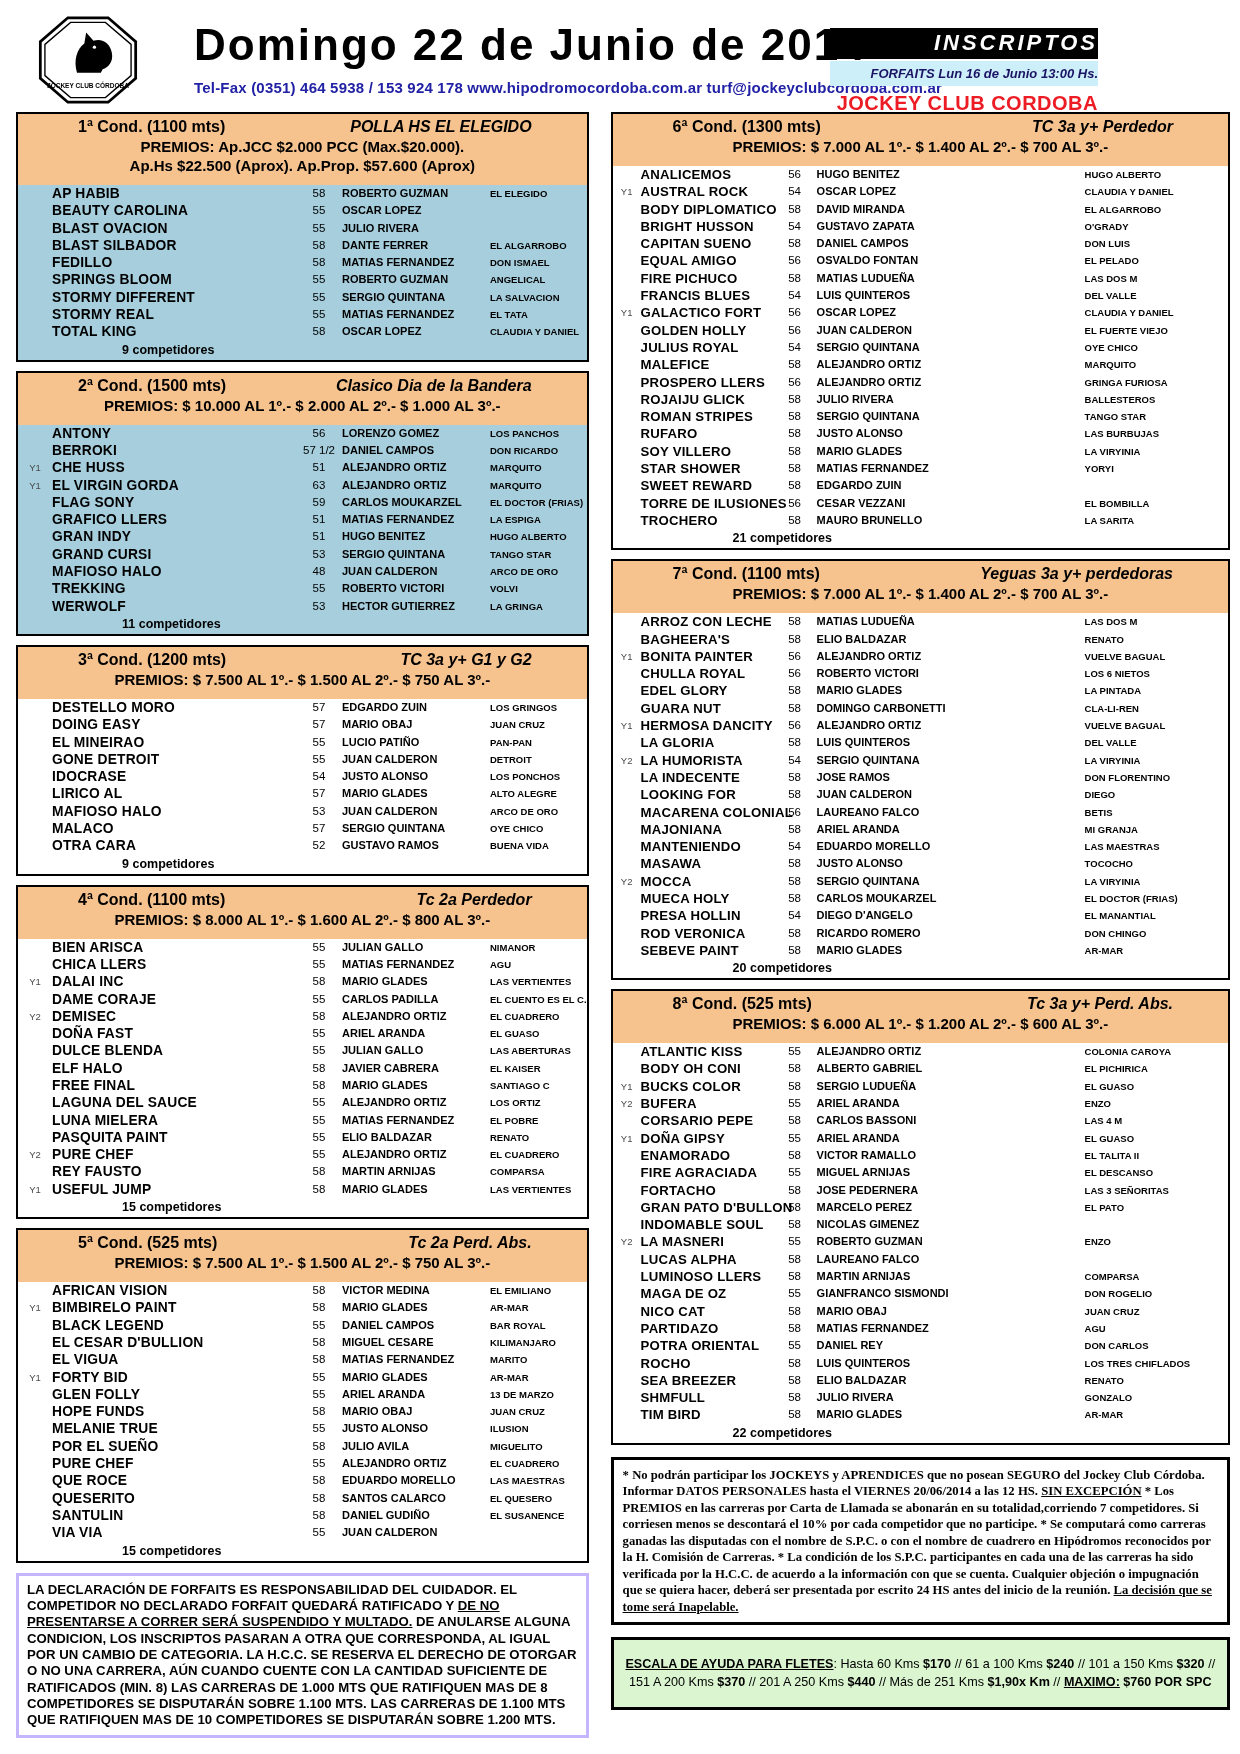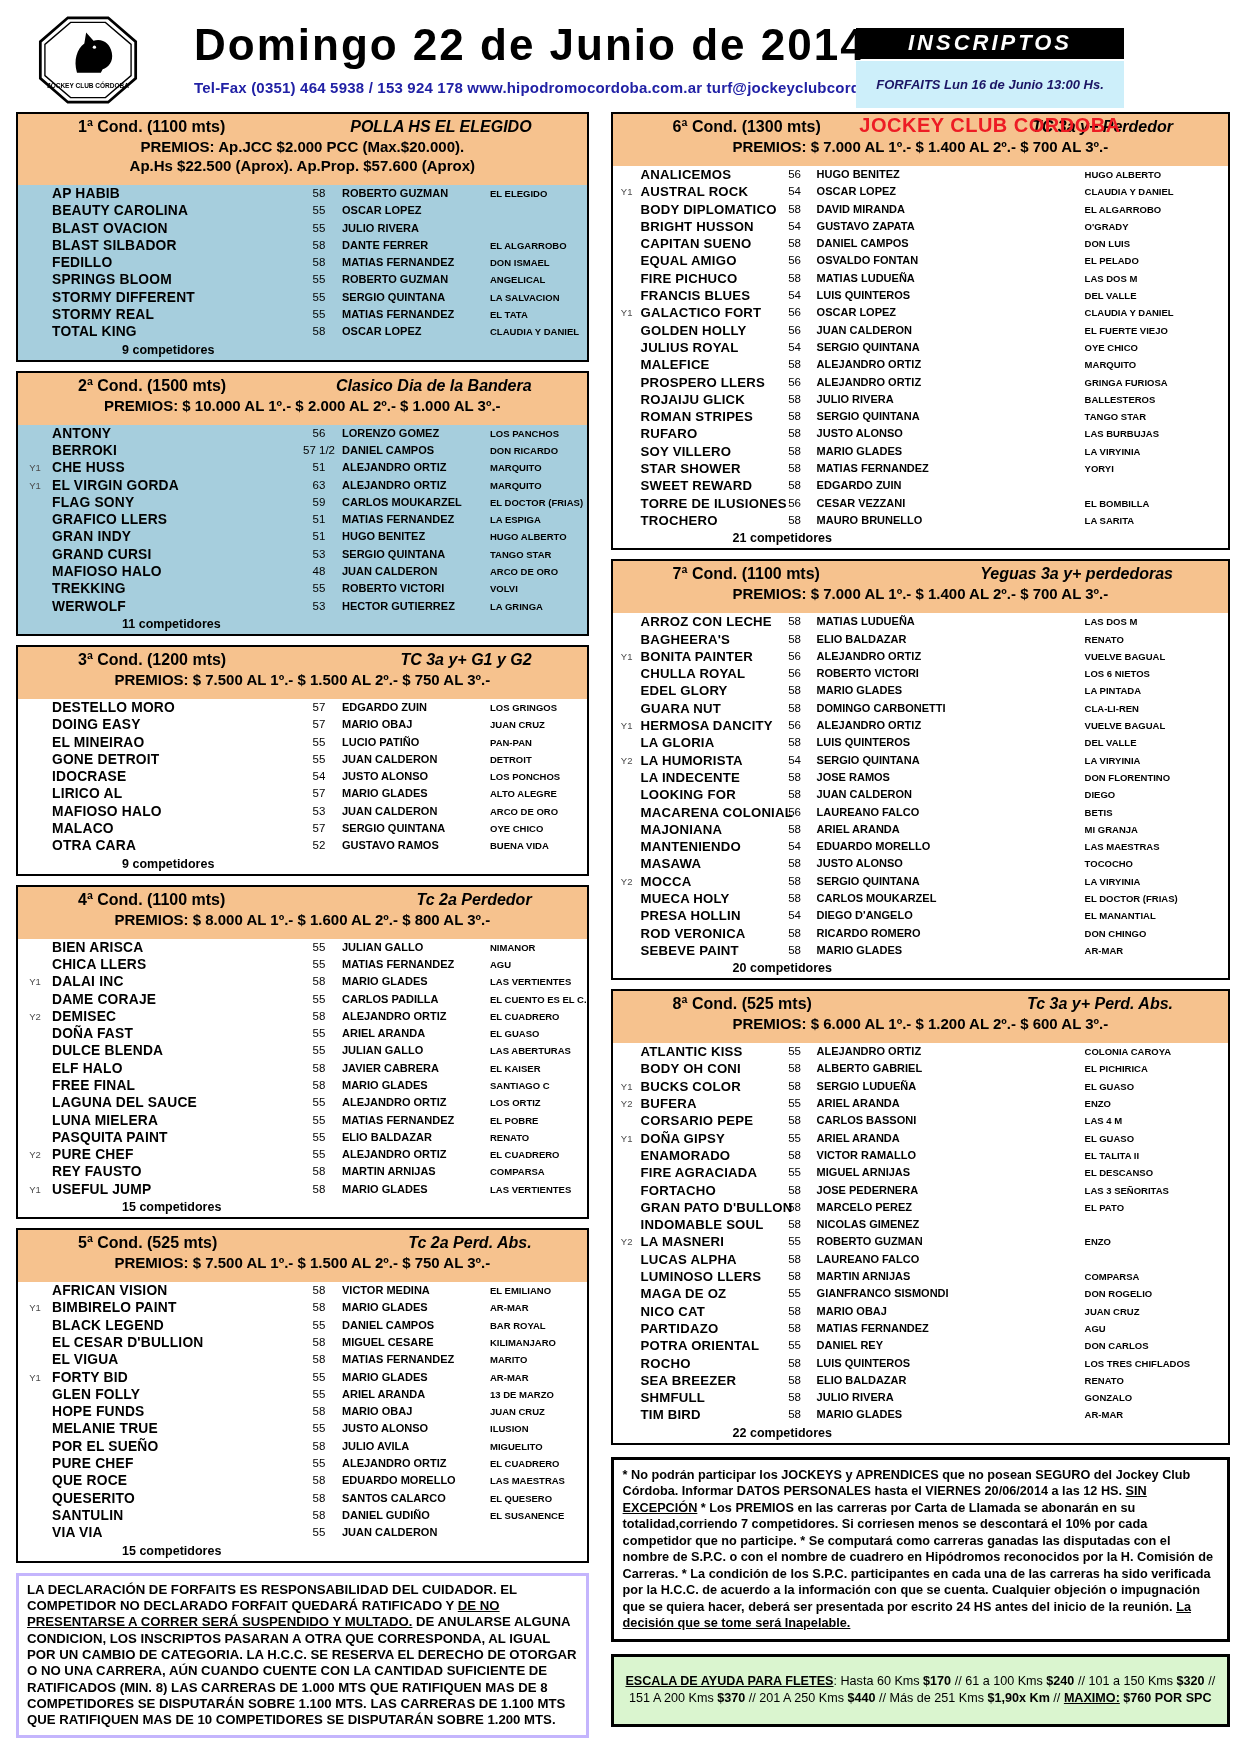--- a/index.html
+++ b/index.html
@@ -11,25 +11,25 @@
        font-family:"Liberation Sans", sans-serif;}
   .page{padding:6px 10px 10px 16px; position:relative;}
 
   
   header{position:relative; height:100px;}
   .logo{position:absolute; left:16px; top:10px; width:112px; height:88px;}
   .logo svg{width:100%; height:100%;}
   .hdr-center{position:absolute; left:178px; top:14px; width:770px;}
   .doc-title{font-size:44px; font-weight:700; letter-spacing:2px; white-space:nowrap;}
   .contact{margin-top:9px; font-size:15px; font-weight:700; color:var(--bluetext); white-space:nowrap; letter-spacing:.2px;}
-  .hdr-right{position:absolute; left:840px; top:22px; width:268px; text-align:center;}
+  .hdr-right{position:absolute; left:814px; top:22px; width:268px; text-align:right;}
   .inscriptos{background:#000; color:#fff; font-size:22px; font-weight:700; font-style:italic;
               letter-spacing:3px; padding:2px 0 3px;}
   .forfaits{background:var(--cyan); color:var(--navy); font-size:13px; font-weight:700; font-style:italic;
-            padding:16px 0; margin-top:2px;}
+            padding:5px 0; margin-top:2px;}
   .clubname{color:var(--red); font-size:20px; font-weight:700; margin-top:6px; letter-spacing:.5px; white-space:nowrap;}
 
   
   main{display:flex; gap:22px; margin-top:6px;}
   .col-l{width:582px;}
   .col-r{width:689px;}
 
   
   .race{border:2px solid #000; margin-bottom:9px; background:#fff;}
   .race-head{background:var(--peach); padding:1px 0 10px;}
@@ -47,21 +47,21 @@
   .hjockey{font-size:11px; font-weight:700; white-space:nowrap;}
   .hstable{font-size:9.5px; font-weight:700; white-space:nowrap;}
   .rfoot{font-size:12.5px; font-weight:700; line-height:19px; padding-left:104px;}
   .col-r .rfoot{padding-left:120px;}
   .body-blue{background:var(--blue);}
 
   
   .notebox{border:3px solid #c4b5fd; padding:6px 8px; font-size:13.2px; font-weight:700;
            line-height:1.24; margin-top:10px; text-align:left;}
   .notebox-r{border:3px solid #000; padding:7px 9px; font-size:12.7px; font-weight:700;
-             line-height:1.3; margin-top:12px;}
+             line-height:1.3; margin-top:12px;font-family:Liberation Serif, serif;}
   .escala{border:3px solid #000; background:var(--green); padding:16px 10px; font-size:12.6px;
           font-weight:400; line-height:1.4; margin-top:12px; text-align:center;}
   .seg-b{font-weight:700;}
   .seg-u{text-decoration:underline;}
   .logo-cap{font-size:6.5px; font-weight:700; text-align:center; line-height:7px; margin-top:-26px; position:relative;}
 </style>
 </head>
 <body>
 
 <div class="page">

